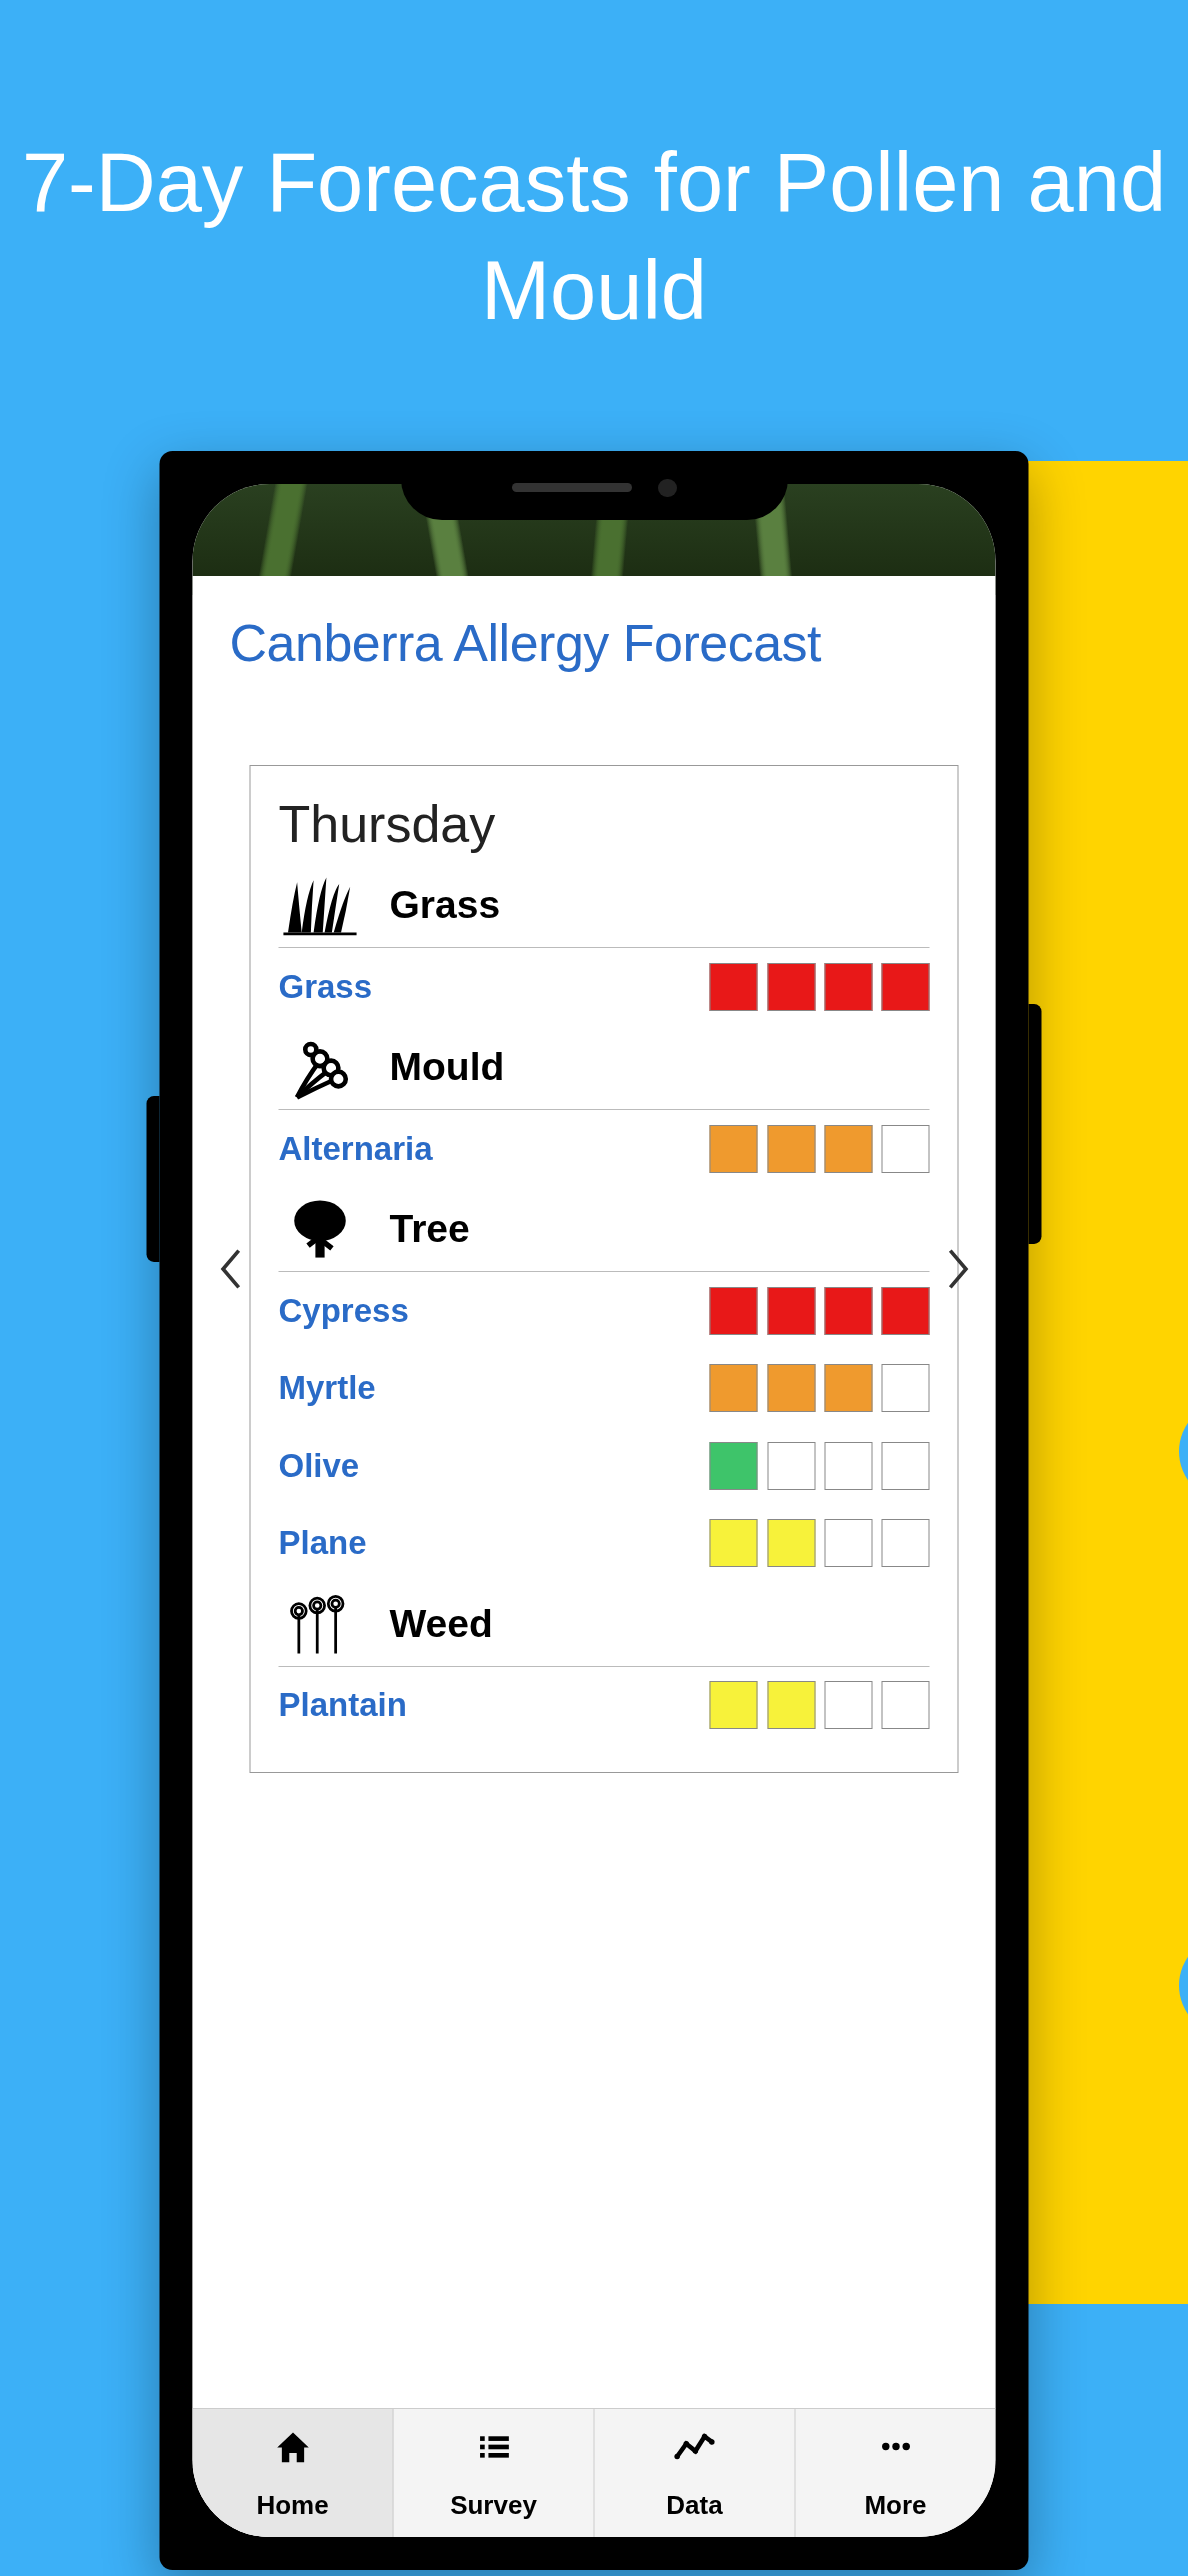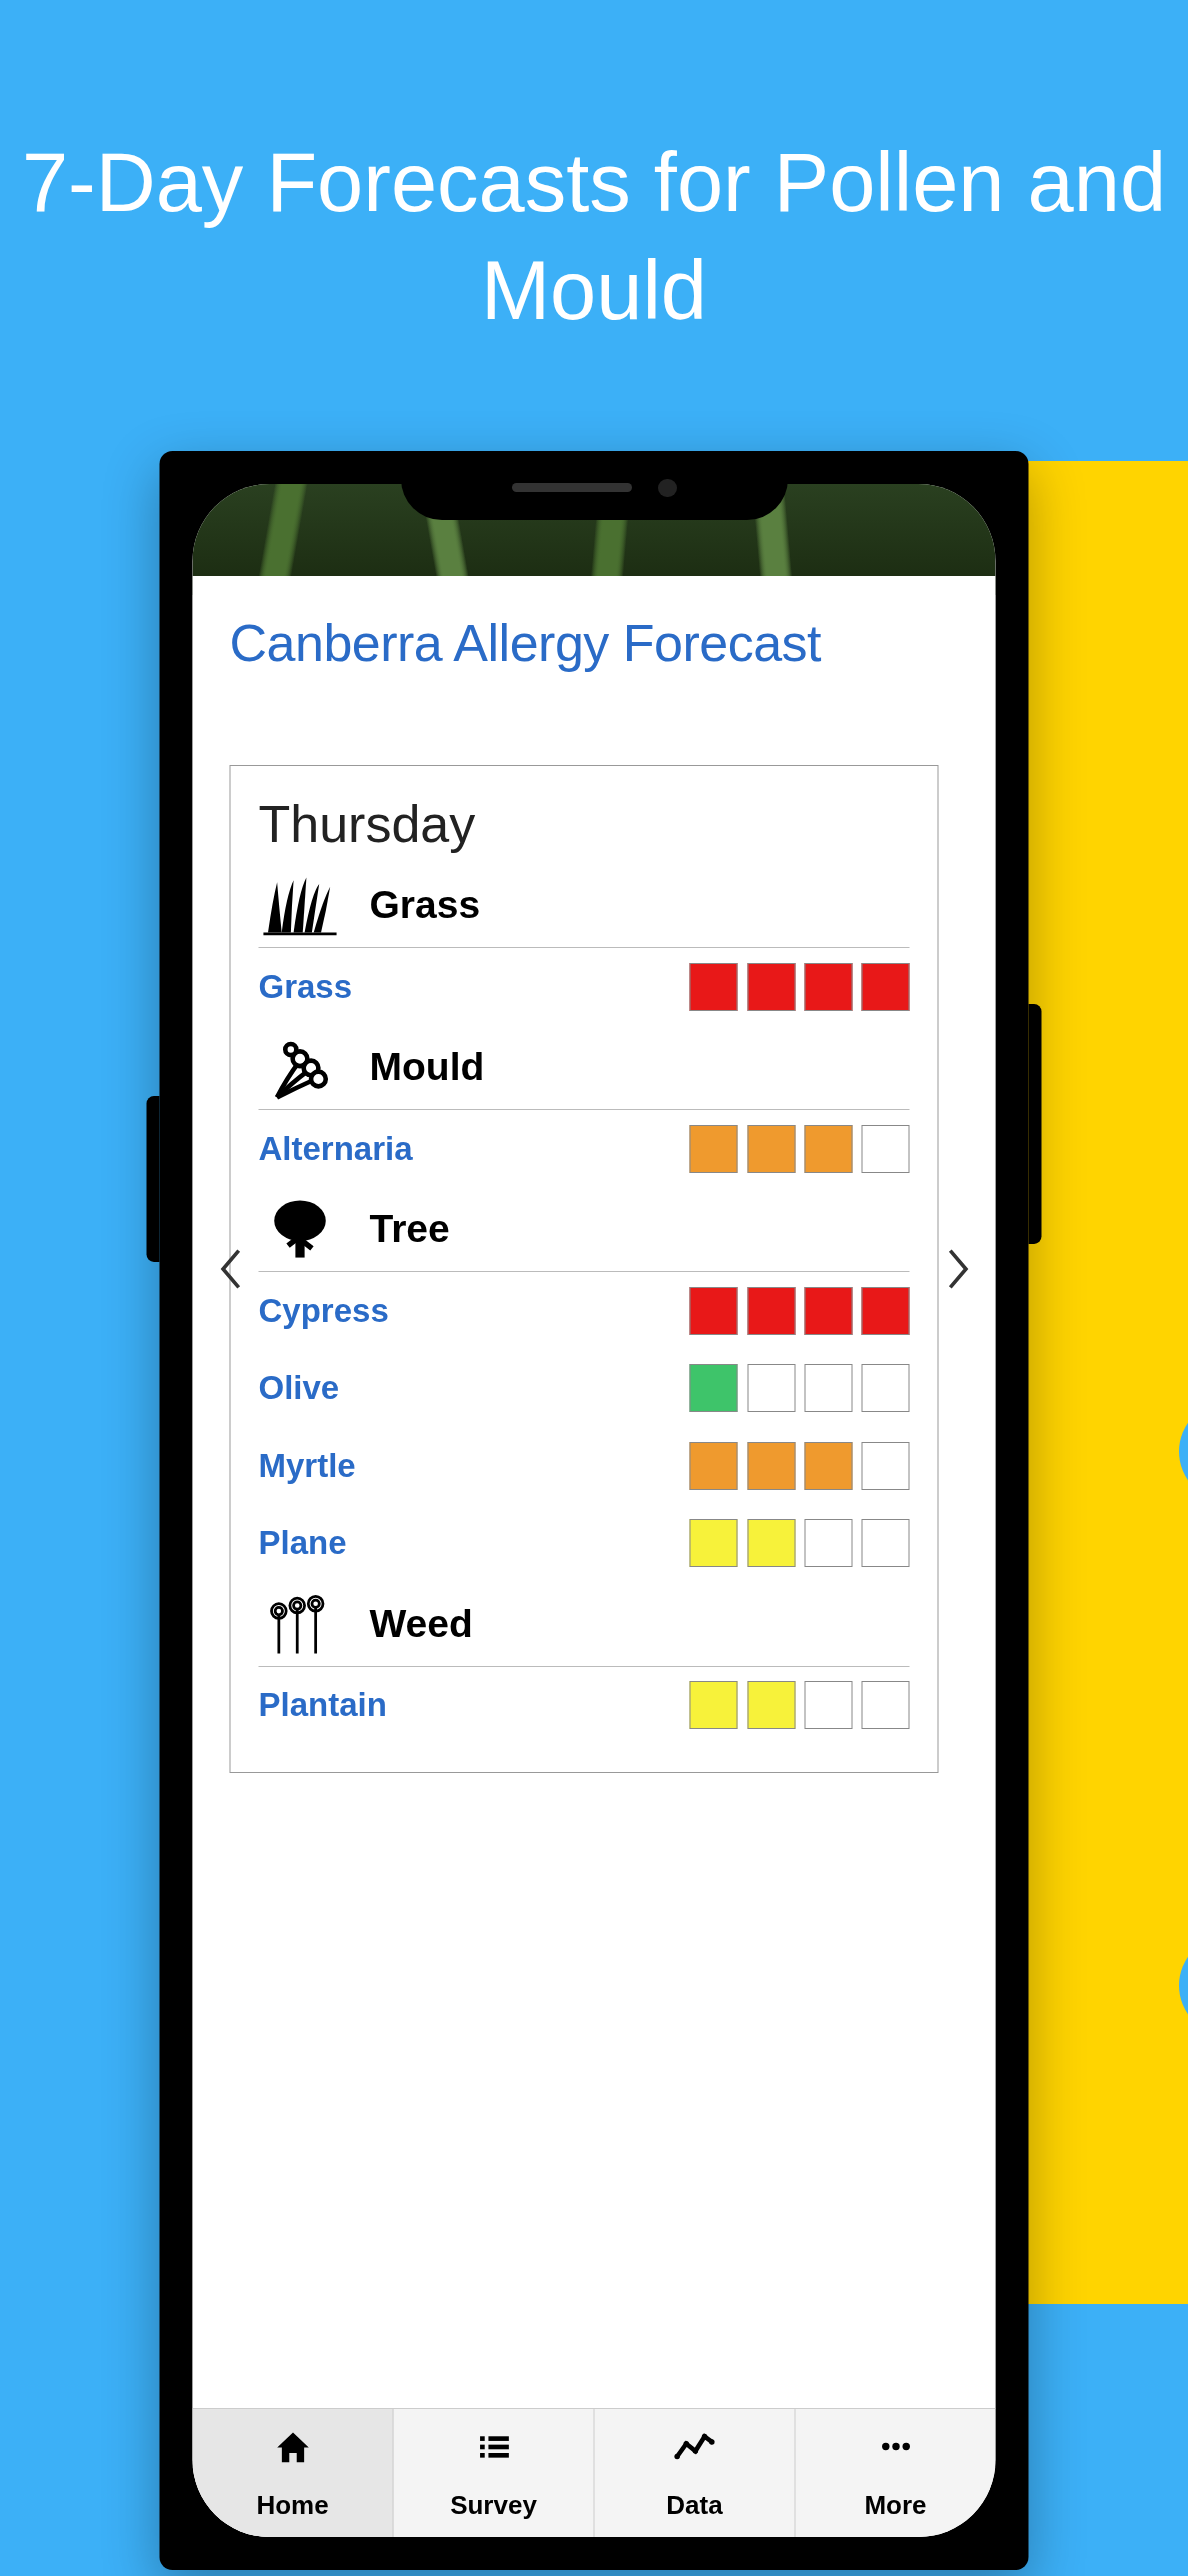--- a/index.html
+++ b/index.html
@@ -153,21 +153,21 @@
     font-size: 52px;
     font-weight: 400;
     margin-bottom: 92px;
     letter-spacing: -0.5px;
   }
 
   .forecast-wrap {
     position: relative;
     display: flex;
     align-items: center;
-    justify-content: flex-start;
+    justify-content: flex-end;
   }
 
   .nav-arrow {
     position: absolute;
     top: 50%;
     transform: translateY(-50%);
     font-size: 55px;
     color: #333;
     cursor: pointer;
     user-select: none;
@@ -362,34 +362,34 @@
               <div class="row">
                 <div class="name">Cypress</div>
                 <div class="boxes">
                   <div class="box red"></div>
                   <div class="box red"></div>
                   <div class="box red"></div>
                   <div class="box red"></div>
                 </div>
               </div>
               <div class="row">
+                <div class="name">Myrtle</div>
+                <div class="boxes">
+                  <div class="box orange"></div>
+                  <div class="box orange"></div>
+                  <div class="box orange"></div>
+                  <div class="box empty"></div>
+                </div>
+              </div>
+              <div class="row">
                 <div class="name">Olive</div>
                 <div class="boxes">
                   <div class="box green"></div>
                   <div class="box empty"></div>
                   <div class="box empty"></div>
-                  <div class="box empty"></div>
-                </div>
-              </div>
-              <div class="row">
-                <div class="name">Myrtle</div>
-                <div class="boxes">
-                  <div class="box orange"></div>
-                  <div class="box orange"></div>
-                  <div class="box orange"></div>
                   <div class="box empty"></div>
                 </div>
               </div>
               <div class="row">
                 <div class="name">Plane</div>
                 <div class="boxes">
                   <div class="box yellow"></div>
                   <div class="box yellow"></div>
                   <div class="box empty"></div>
                   <div class="box empty"></div>

